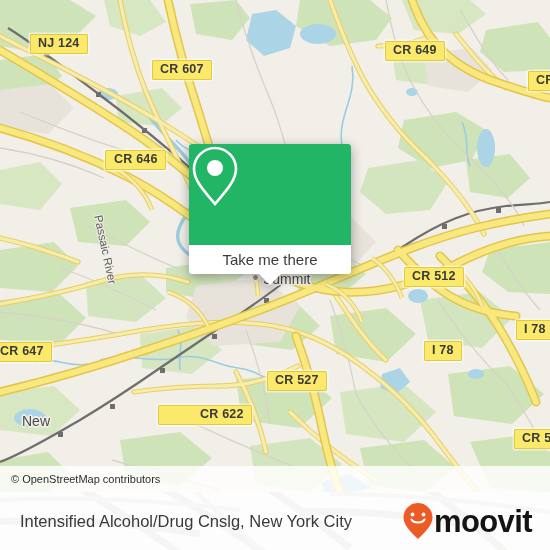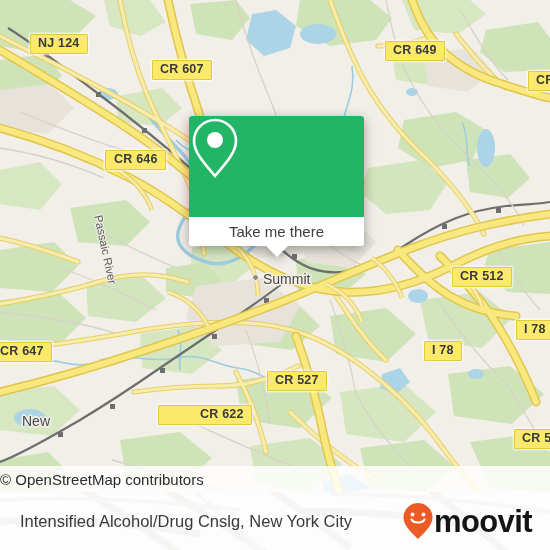--- a/index.html
+++ b/index.html
@@ -54,21 +54,21 @@
 
   .town-dot {
     position:absolute;
     width:7px; height:7px; border-radius:50%;
     background:#8d8d88; border:1.5px solid #fff;
   }
 
   
   #popup {
     position:absolute;
-    left:189px; top:116px; width:175px;
+    left:189px; top:144px; width:162px;
     filter:drop-shadow(0 3px 6px rgba(0,0,0,.34));
   }
   #popup-body {
     background:#ffffff;
     border-radius:3px;
     overflow:hidden;
   }
   #popup-green {
     background:#22b566;
     height:101px;
@@ -87,21 +87,22 @@
     border-left:11px solid transparent;
     border-right:11px solid transparent;
     border-top:11px solid #ffffff;
   }
 
   
   #attrib {
     position:absolute; left:0; top:466px; width:550px; height:26px;
     background:rgba(255,255,255,.82);
     display:flex; align-items:center;
-    font-size:15px; color:#2c2c2c;
+    padding-left:11px;
+    font-size:11px; color:#2c2c2c;
   }
 
   
   #bottom {
     position:absolute; left:0; top:492px; width:550px; height:58px;
     background:#fdfdfd;
     display:flex; align-items:center;
     overflow:hidden;
   }
   #bottom-watermark { position:absolute; left:0; top:0; opacity:.5; }
@@ -356,21 +357,21 @@
         </g>
 
       </g>
     </svg>
 
     <div class="shield" style="left:30px;  top:34px;">NJ 124</div>
     <div class="shield" style="left:152px; top:60px;">CR 607</div>
     <div class="shield" style="left:385px; top:41px;">CR 649</div>
     <div class="shield" style="left:528px; top:71px;">CR</div>
     <div class="shield" style="left:105px; top:150px;padding-left:8px;">CR 646</div>
-    <div class="shield" style="left:404px; top:267px;margin-left:48px;">CR 512</div>
+    <div class="shield" style="left:404px; top:267px;">CR 512</div>
     <div class="shield" style="left:516px; top:320px;">I 78</div>
     <div class="shield" style="left:424px; top:341px;">I 78</div>
     <div class="shield" style="left:-8px;  top:342px;">CR 647</div>
     <div class="shield" style="left:267px; top:371px;">CR 527</div>
     <div class="shield" style="left:158px; top:405px;padding-left:41px;">CR 622</div>
     <div class="shield" style="left:514px; top:429px;">CR 57</div>
 
     <div class="river-label" style="left:104px; top:214px; transform:rotate(78deg);">Passaic River</div>
 
     <div class="town-dot" style="left:252px; top:274px;"></div>

